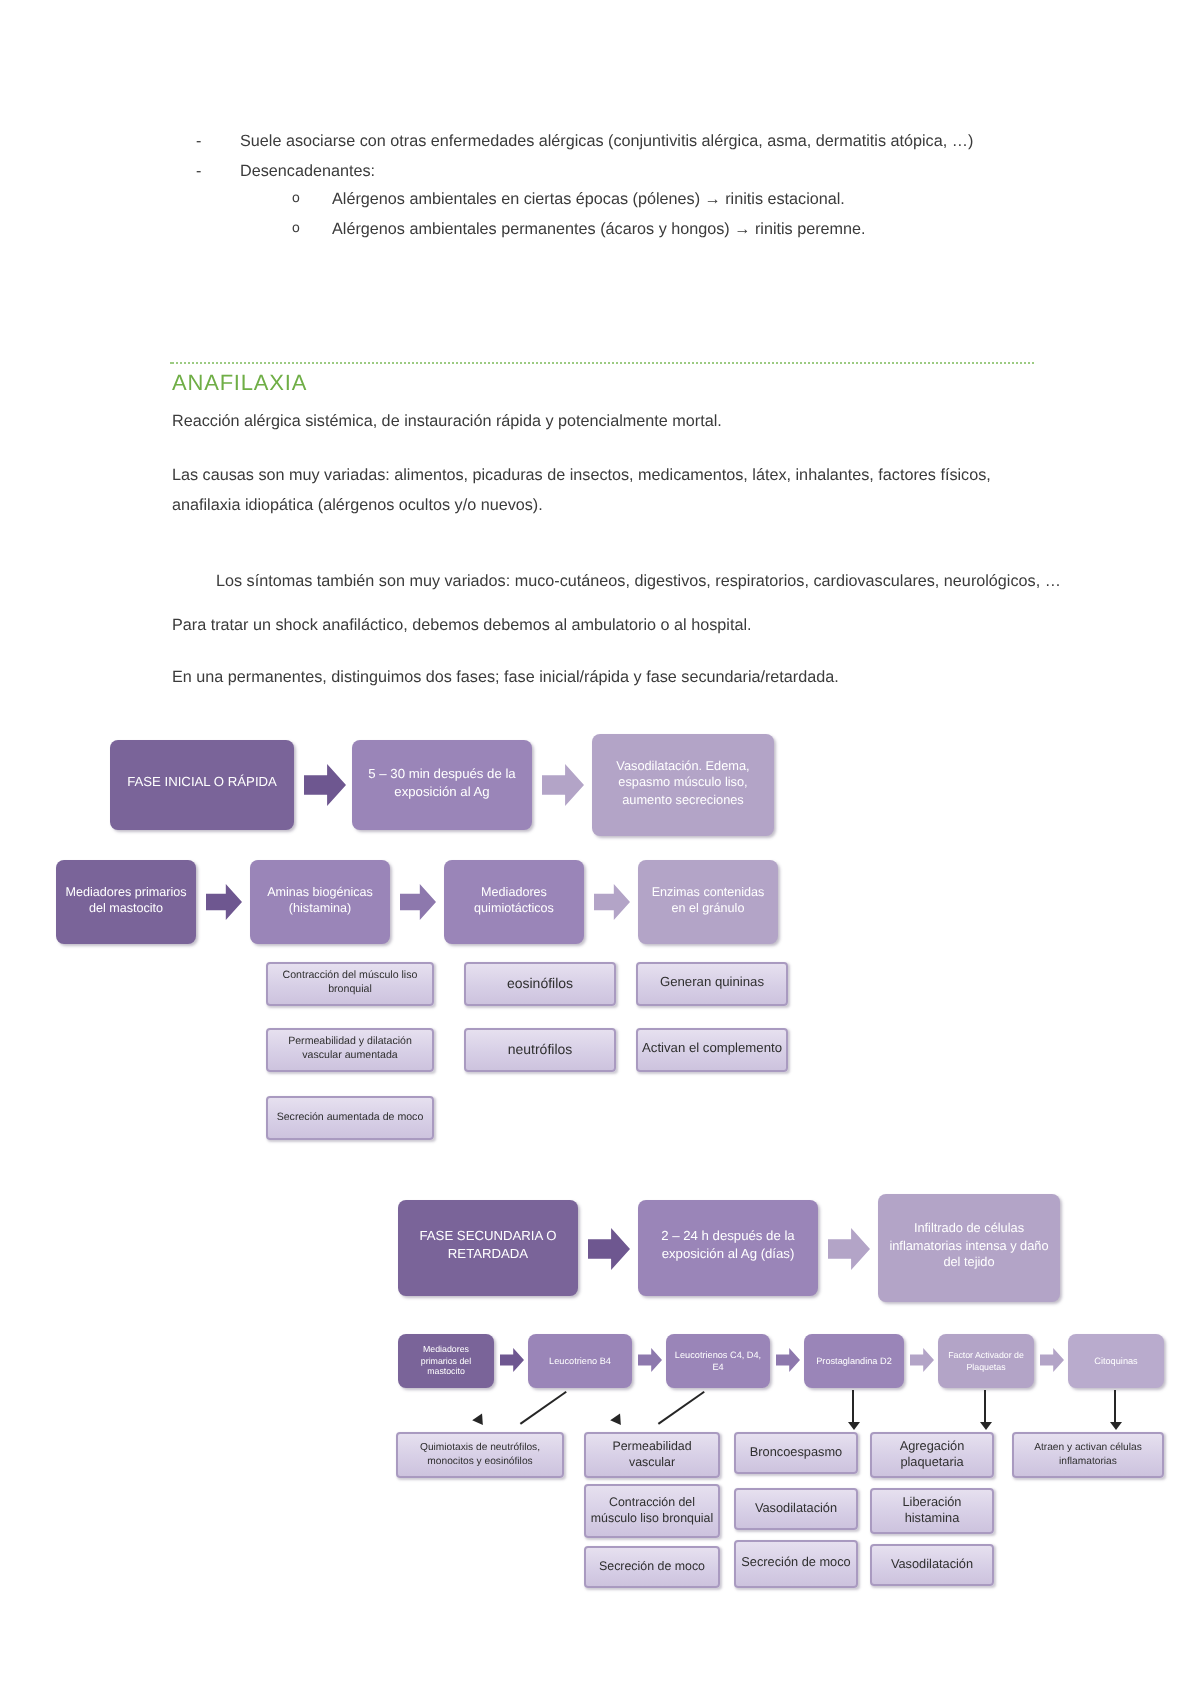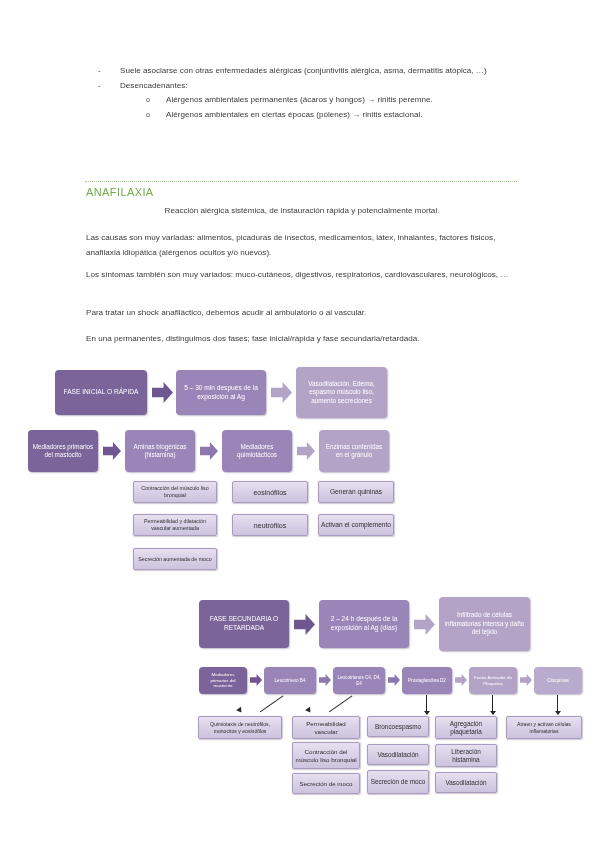--- a/index.html
+++ b/index.html
@@ -70,23 +70,23 @@
 
   
   .para {
     position: absolute;
     left: 86px;
     width: 432px;
     font-size: 8.1px;
     line-height: 14.6px;
     color: #3b3b3b;
   }
-  .p1 { top: 204px; text-align: center; }
+  .p1 { top: 204px; }
   .p2 { top: 231px; }
-  .p3 { top: 268px; }
+  .p3 { top: 284px; margin-left: 22px; }
   .p4 { top: 306px; }
   .p5 { top: 332px; }
 
   
   .node {
     position: absolute;
     display: flex;
     align-items: center;
     justify-content: center;
     text-align: center;
@@ -162,35 +162,35 @@
     <div class="b-row">
       <span class="b-dash">-</span>
       <span class="b-text">Suele asociarse con otras enfermedades alérgicas (conjuntivitis alérgica, asma, dermatitis atópica, …)</span>
     </div>
     <div class="b-row" style="margin-top:1px;">
       <span class="b-dash">-</span>
       <span class="b-text">Desencadenantes:</span>
     </div>
     <div class="b-row b-sub" style="margin-top:1px;">
       <span class="b-circ">o</span>
-      <span class="b-text">Alérgenos ambientales permanentes (ácaros y hongos) → rinitis peremne.</span>
+      <span class="b-text">Alérgenos ambientales en ciertas épocas (pólenes) → rinitis estacional.</span>
     </div>
     <div class="b-row b-sub" style="margin-top:1px;">
       <span class="b-circ">o</span>
-      <span class="b-text">Alérgenos ambientales en ciertas épocas (pólenes) → rinitis estacional.</span>
+      <span class="b-text">Alérgenos ambientales permanentes (ácaros y hongos) → rinitis peremne.</span>
     </div>
   </div>
 
   <div class="rule"></div>
   <div class="sec-title">ANAFILAXIA</div>
 
   <div class="para p1">Reacción alérgica sistémica, de instauración rápida y potencialmente mortal.</div>
   <div class="para p2">Las causas son muy variadas: alimentos, picaduras de insectos, medicamentos, látex, inhalantes, factores físicos, anafilaxia idiopática (alérgenos ocultos y/o nuevos).</div>
   <div class="para p3">Los síntomas también son muy variados: muco-cutáneos, digestivos, respiratorios, cardiovasculares, neurológicos, …</div>
-  <div class="para p4">Para tratar un shock anafiláctico, debemos acudir al ambulatorio o al vascular.</div>
+  <div class="para p4">Para tratar un shock anafiláctico, debemos debemos al ambulatorio o al hospital.</div>
   <div class="para p5">En una permanentes, distinguimos dos fases; fase inicial/rápida y fase secundaria/retardada.</div>
 
   <div>
 
     <div class="node tone-dark" style="left:55px; top:370px; width:92px; height:45px; font-size:6.6px; line-height:8.6px;">FASE INICIAL O RÁPIDA</div>
     <div class="arrow arr-dark" style="left:152px; top:382px; width:21px; height:21px;"></div>
     <div class="node tone-mid" style="left:176px; top:370px; width:90px; height:45px; font-size:6.6px; line-height:8.6px;">5 – 30 min después de la exposición al Ag</div>
     <div class="arrow arr-light" style="left:271px; top:382px; width:21px; height:21px;"></div>
     <div class="node tone-light" style="left:296px; top:367px; width:91px; height:51px; font-size:6.4px; line-height:8.4px;">Vasodilatación. Edema, espasmo músculo liso, aumento secreciones</div>
 

